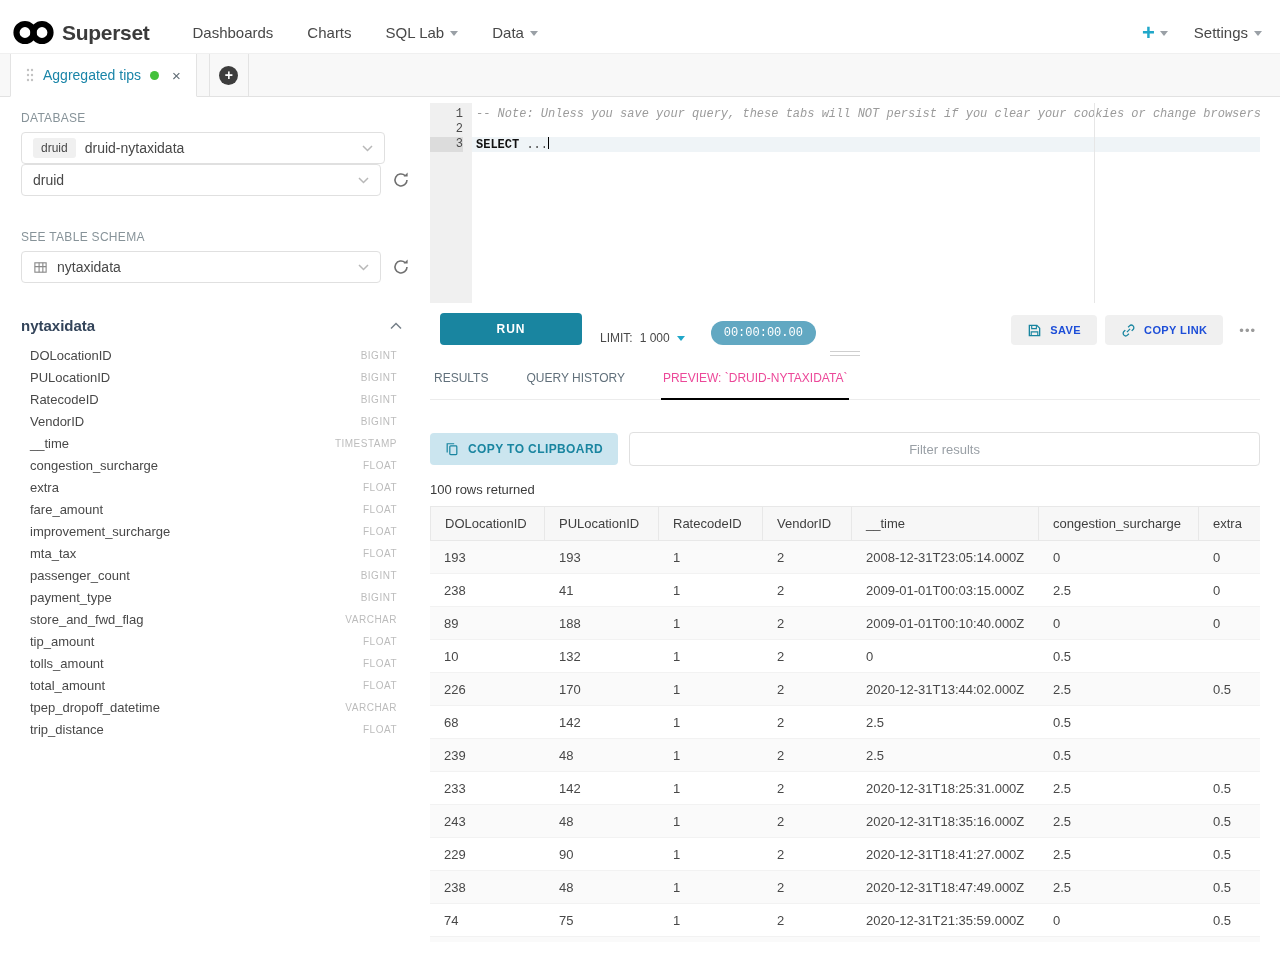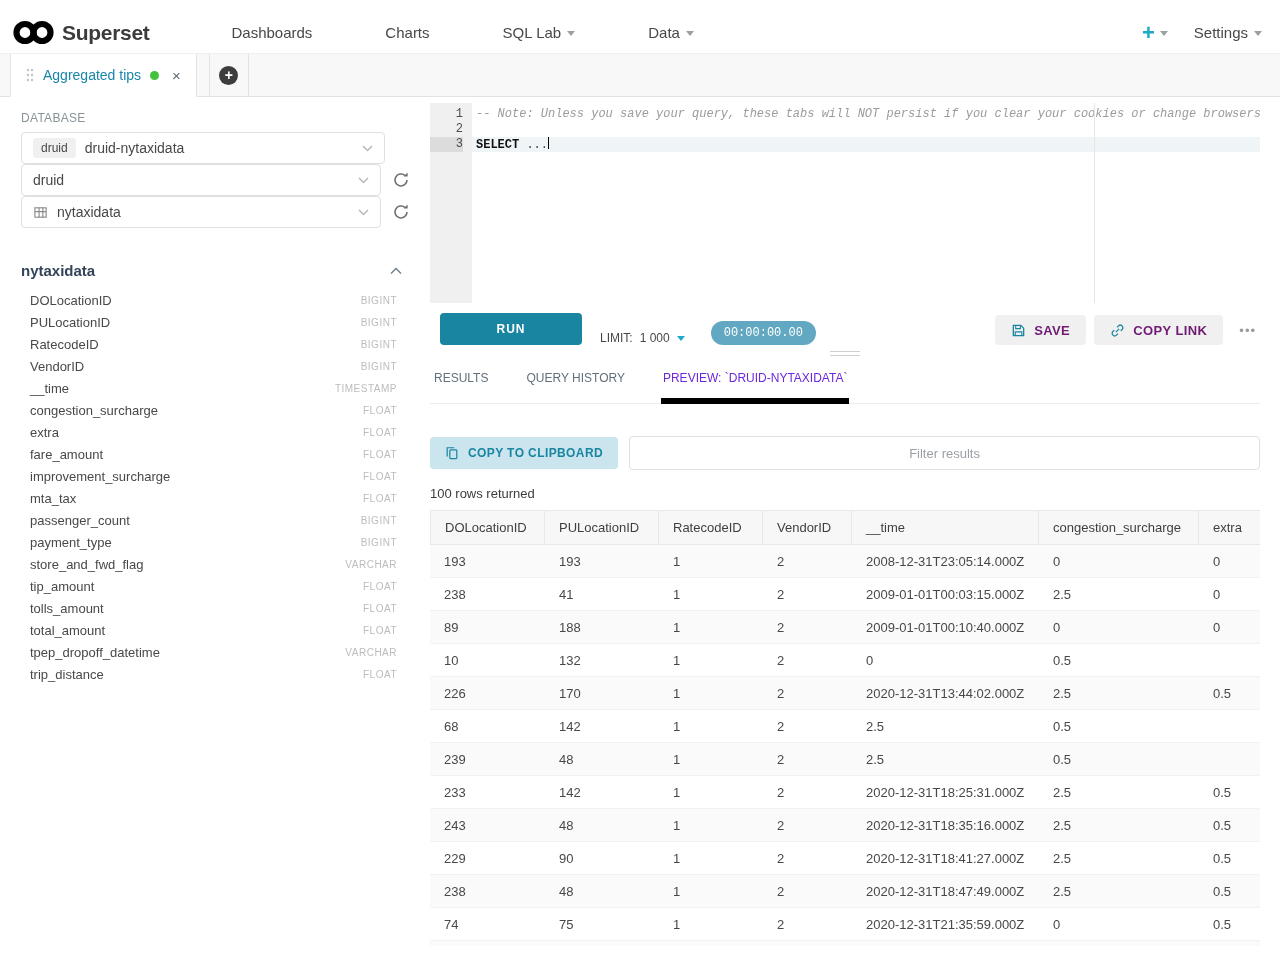--- a/index.html
+++ b/index.html
@@ -2,21 +2,21 @@
 <html><head>
 <meta charset="utf-8">
 <style>
   * { box-sizing: border-box; }
   html,body { margin:0; padding:0; }
   body {
     width:1280px; height:960px; overflow:hidden; background:#fff;
     font-family:"Liberation Sans","DejaVu Sans",sans-serif; color:#484848;
   }
   
-  .navbar { height:54px; display:flex; align-items:center; padding:12px 18px 0 12px; background:#fff; border-bottom:1px solid #f0f0f0;gap:39px; }
+  .navbar { height:54px; display:flex; align-items:center; padding:12px 18px 0 12px; background:#fff; border-bottom:1px solid #f0f0f0; }
   .brand { display:flex; align-items:center; gap:6px; margin-right:26px; }
   .brand-name { font-size:21px; font-weight:bold; color:#3b3b3b; letter-spacing:-0.3px; }
   .nav-item { font-size:15px; color:#484848; margin:0 17px; display:flex; align-items:center; gap:6px; cursor:pointer; }
   .caret-down { width:0; height:0; border-left:4px solid transparent; border-right:4px solid transparent; border-top:5px solid #9aa0a6; margin-top:2px; }
   .nav-right { margin-left:auto; display:flex; align-items:center; gap:26px; }
   .nav-plus { display:flex; align-items:center; gap:5px; }
   .nav-plus .plus-glyph { color:#20a7c9; font-size:22px; font-weight:bold; line-height:1; }
   
   .tabstrip { height:43px; background:#f8f8f8; border-bottom:1px solid #e2e2e2; display:flex; align-items:stretch; padding-left:10px; }
   .query-tab { background:#fff; border-left:1px solid #e3e3e3; border-right:1px solid #e3e3e3; display:flex; align-items:center; gap:9px; padding:0 15px; margin-bottom:-1px; border-bottom:1px solid #fff; }
@@ -59,29 +59,29 @@
   .tok-keyword { color:#111; font-weight:bold; }
   .cursor { display:inline-block; width:1px; height:12px; background:#000; vertical-align:-1px; }
   .print-margin { position:absolute; left:622px; top:0; bottom:0; width:1px; background:#e6e6e6; }
   
   .toolbar { margin-top:10px; display:flex; align-items:flex-end; padding-left:10px; height:32px; }
   .run-btn { width:142px; height:32px; background:#1985a0; color:#fff; border:none; border-radius:4px; font-size:12px; font-weight:bold; letter-spacing:1px; font-family:inherit; cursor:pointer; }
   .limit { margin-left:18px; display:flex; align-items:center; gap:7px; font-size:12px; color:#484848; cursor:pointer; }
   .limit .caret-teal { width:0; height:0; border-left:4px solid transparent; border-right:4px solid transparent; border-top:5px solid #20a7c9; }
   .timer { margin-left:26px; background:#62a8c2; color:#fff; font-family:"Liberation Mono","DejaVu Sans Mono",monospace; font-size:12px; padding:5px 13px; border-radius:13px; }
   .toolbar-right { margin-left:auto; display:flex; align-items:center; gap:8px; }
-  .tool-btn { height:30px; background:#f0f0f0; border:none; border-radius:4px; color:#701a75; font-size:13px; font-weight:bold; letter-spacing:0.4px; display:flex; align-items:center; gap:8px; padding:0 16px; font-family:inherit; cursor:pointer; }
+  .tool-btn { height:30px; background:#f0f0f0; border:none; border-radius:4px; color:#1d4ed8; font-size:11px; font-weight:bold; letter-spacing:0.4px; display:flex; align-items:center; gap:8px; padding:0 16px; font-family:inherit; cursor:pointer; }
   .more-btn { background:none; border:none; color:#9a9a9a; font-size:13px; letter-spacing:1px; padding:0 4px 0 8px; cursor:pointer; }
   
   .splitter { height:16px; display:flex; flex-direction:column; align-items:center; justify-content:center; gap:3px; cursor:row-resize; }
   .splitter i { display:block; width:30px; height:1px; background:#cfcfcf; }
   
   .stabs { display:flex; gap:34px; border-bottom:1px solid #ececec; padding-left:2px; }
   .stab { font-size:12px; color:#61707b; padding:10px 2px 13px; cursor:pointer; }
-  .stab.active { color:#6d28d9; border-bottom:6px solid #000000; margin-bottom:-1px; }
+  .stab.active { color:#ec4899; border-bottom:2px solid #000000; margin-bottom:-1px; }
   
   .controls { display:flex; align-items:center; margin-top:32px; }
   .copy-btn { height:32px; background:#cbe5ef; border:none; border-radius:4px; color:#1985a0; font-size:12px; font-weight:bold; letter-spacing:0.4px; display:flex; align-items:center; gap:9px; padding:0 15px; font-family:inherit; cursor:pointer; }
   .filter-input { flex:1; margin-left:11px; height:32px; border:1px solid #e0e0e0; border-radius:4px; padding:16px 12px; font-size:13px; color:#c2410c; font-family:inherit; outline:none;text-align:center; }
   .filter-input::placeholder { color:#9aa0a6; }
   .rows-returned { font-size:13px; color:#3b3b3b; margin:16px 0 9px; }
   
   .grid { height:436px; overflow:hidden; font-size:13px; }
   .g-header, .g-row { display:grid; grid-template-columns:115px 114px 104px 89px 187px 160px 121px; width:890px; }
   .h-cell { background:#f7f7f7; border:1px solid #e8e8e8; border-left:none; padding:9px 6px 9px 14px; color:#3f3f3f; white-space:nowrap; overflow:hidden; cursor:pointer; }
@@ -176,20 +176,21 @@
         </span>
       </div>
       <button class="refresh-btn">
         <svg width="18" height="18" viewBox="0 0 18 18">
           <path d="M15 9a6 6 0 1 1-1.9-4.4" fill="none" stroke="#6f6f6f" stroke-width="1.6"></path>
           <path d="M15.6 1.6v4h-4z" fill="#6f6f6f"></path>
         </svg>
       </button>
     </div>
 
+    <div class="field-label mt2">SEE TABLE SCHEMA</div>
     <div class="select-row">
       <div class="select">
         <span style="display:flex;">
           <svg width="15" height="15" viewBox="0 0 16 16">
             <rect x="2" y="3" width="12" height="10" fill="none" stroke="#8a8a8a" stroke-width="1.2"></rect>
             <path d="M2 7h12M6.5 3v10M10.5 3v10" stroke="#8a8a8a" stroke-width="1.2"></path>
           </svg>
         </span>
         <span>nytaxidata</span>
         <span class="chev">

